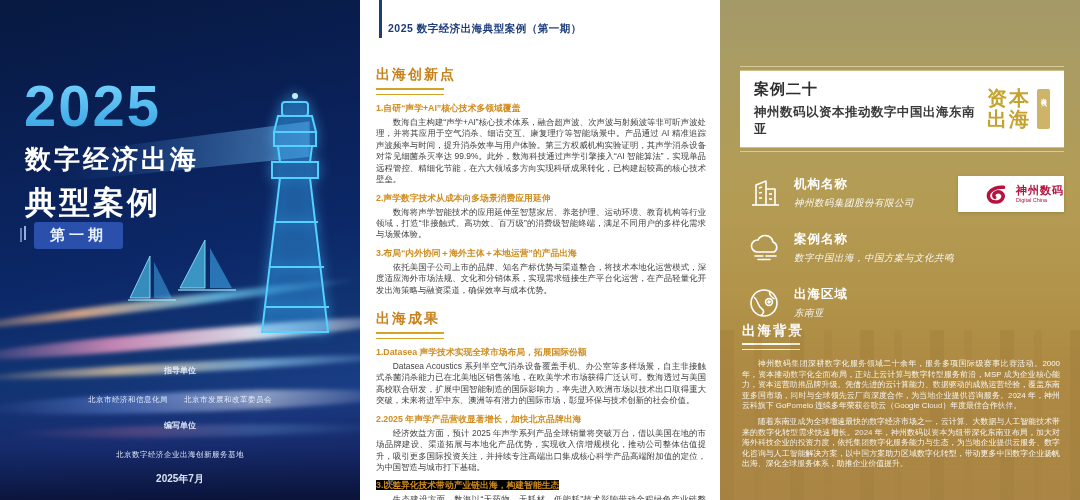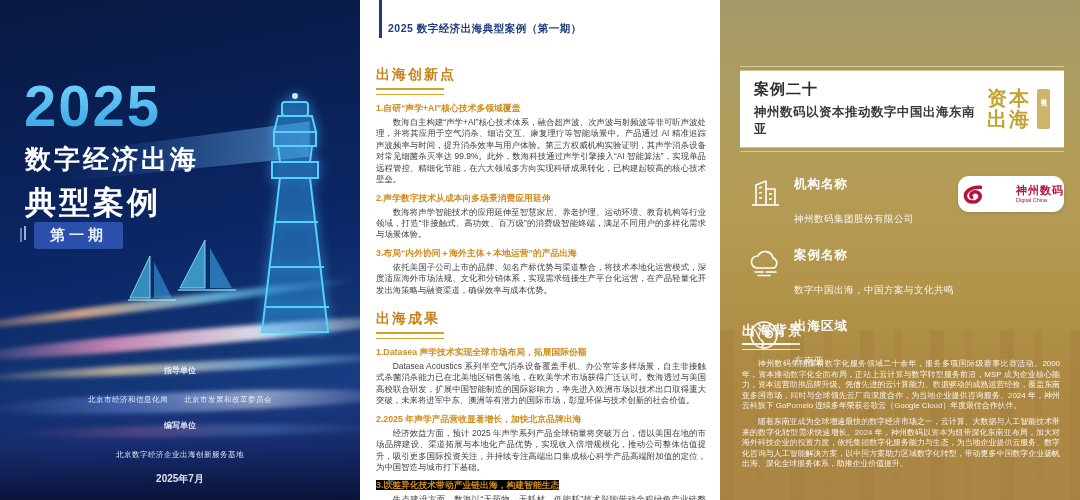--- a/index.html
+++ b/index.html
@@ -65,23 +65,23 @@
   .case-head{flex:1;}
   .case-no{font-size:15px;font-weight:bold;color:#2e2e2e;letter-spacing:1px;}
   .case-title{font-size:12.5px;font-weight:bold;color:#3a3a3a;margin-top:5px;letter-spacing:.5px;}
   .mode-badge{font-size:20px;font-weight:bold;color:#c5a22e;line-height:1.05;letter-spacing:2px;text-align:center;width:46px;}
   .mode-tag{writing-mode:vertical-rl;font-size:6px;color:#fff;background:#cdb469;border-radius:2px;
     padding:4px 2px;margin-left:5px;letter-spacing:1px;height:40px;box-sizing:border-box;}
   .info-list{position:absolute;left:28px;top:176px;width:300px;}
   .info-row{display:flex;align-items:flex-start;margin-bottom:21px;}
   .info-icon{width:34px;flex:0 0 34px;margin-right:12px;margin-top:1px;}
   .info-label{font-size:12.5px;font-weight:bold;color:#ffffff;letter-spacing:1px;}
-  .info-value{font-size:9.5px;color:rgba(255,255,255,.92);margin-top:20px;letter-spacing:.5px;}
-  .logo-card{position:absolute;right:16px;top:176px;width:106px;height:36px;background:#fff;border-radius:11px;
-    display:flex;align-items:center;justify-content:space-between;box-shadow:0 1px 3px rgba(0,0,0,.15);}
+  .info-value{font-size:9.5px;color:rgba(255,255,255,.92);margin-top:4px;letter-spacing:.5px;font-style:italic;}
+  .logo-card{position:absolute;right:16px;top:176px;width:106px;height:36px;background:#fff;border-radius:0;
+    display:flex;align-items:center;justify-content:flex-end;box-shadow:0 1px 3px rgba(0,0,0,.15);}
   .logo-text{margin-left:5px;line-height:1;}
   .logo-cn{font-size:11px;font-weight:bold;color:#b5123e;letter-spacing:1px;}
   .logo-en{font-size:5.5px;color:#b5123e;margin-top:2px;}
   .bg-block{position:absolute;left:22px;top:322px;width:318px;}
   .bg-title{font-size:13.5px;font-weight:bold;color:#fff;letter-spacing:2px;}
   .bg-rule{width:58px;height:4px;border-top:2px solid rgba(255,255,255,.95);border-bottom:1px solid rgba(255,255,255,.85);margin:3px 0 9px 0;}
   .bg-para{font-size:7.9px;color:rgba(255,255,255,.94);line-height:1.34;text-align:justify;text-indent:2em;margin:0 0 5px 0;}
 </style>
 </head>
 <body>

